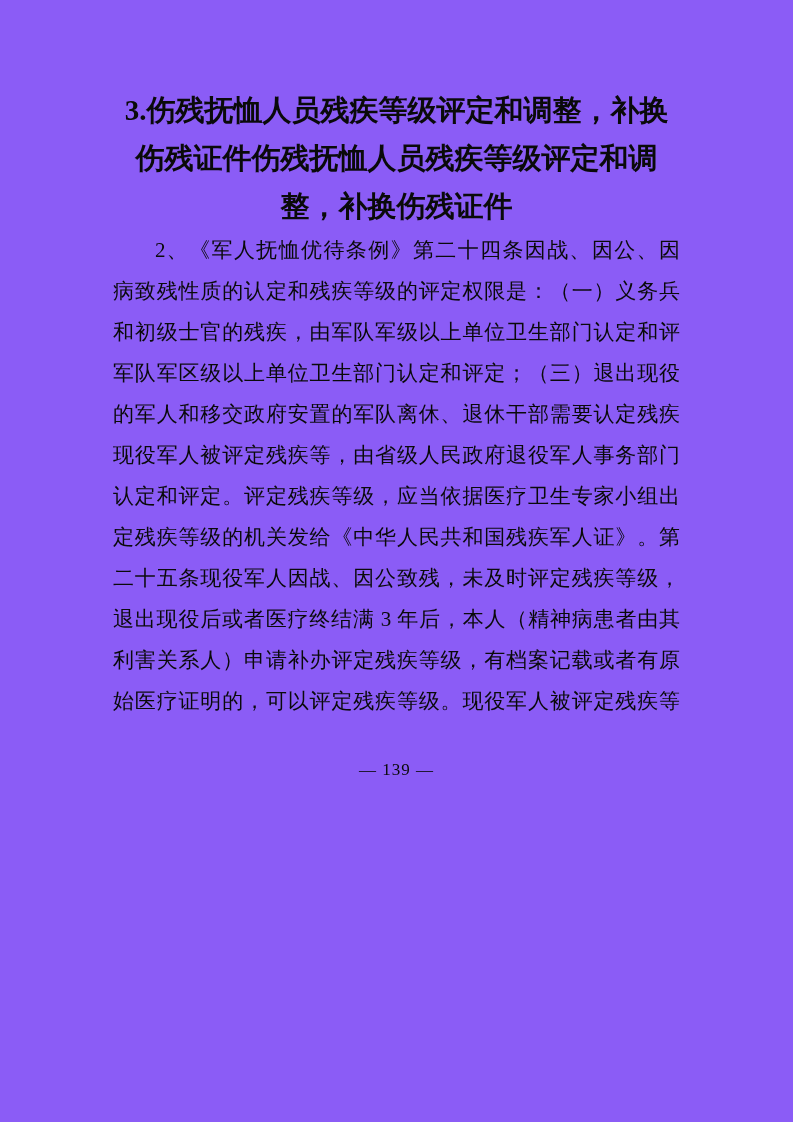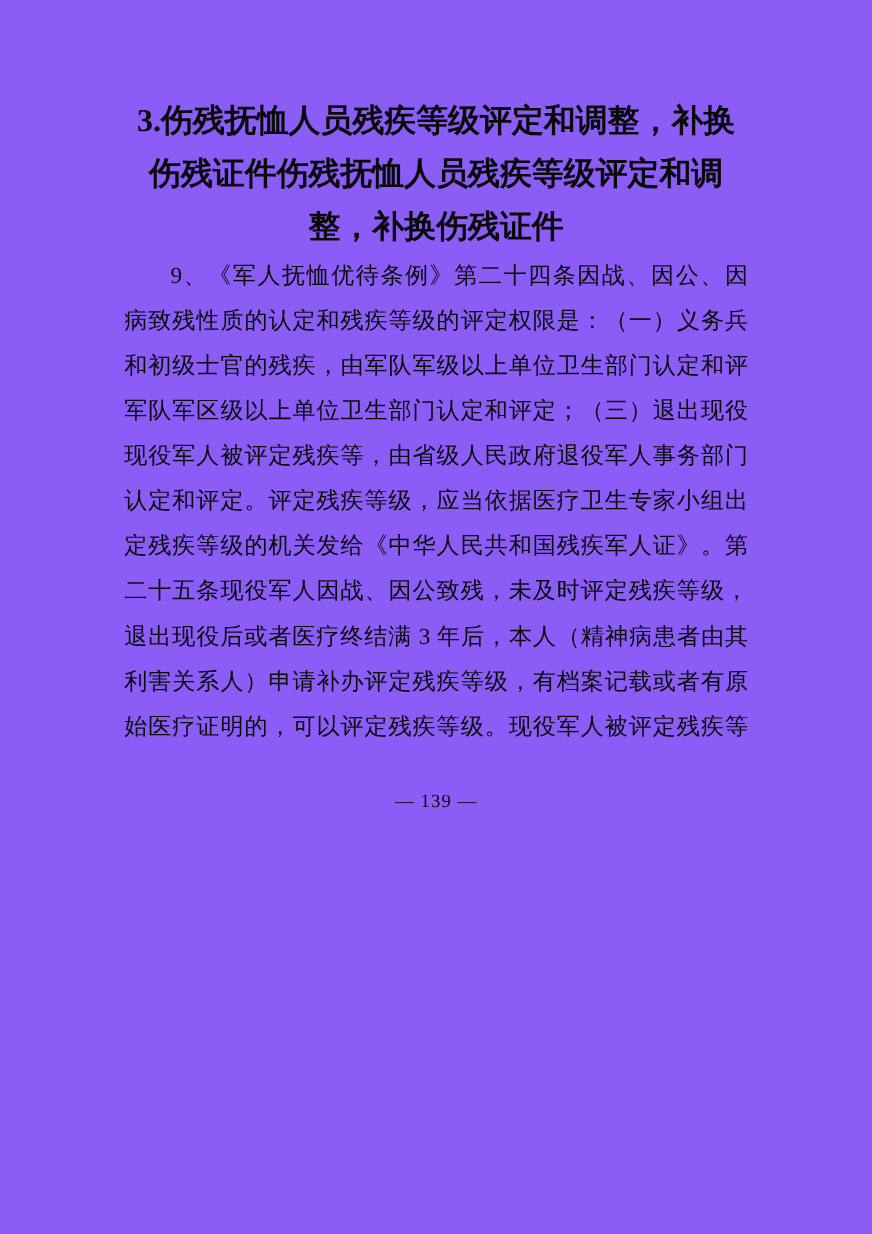--- a/index.html
+++ b/index.html
@@ -61,24 +61,25 @@
 <div class="page">
 
   <h1 class="doc-title">
     <span class="title-line">3.伤残抚恤人员残疾等级评定和调整，补换</span>
     <span class="title-line">伤残证件伤残抚恤人员残疾等级评定和调</span>
     <span class="title-line">整，补换伤残证件</span>
   </h1>
 
 
   <div class="paragraph">
-    <div class="para-line first">9、《军人抚恤优待条例》第二十四条因战、因公、因</div>
+    <div class="para-line first">2、《军人抚恤优待条例》第二十四条因战、因公、因</div>
     <div class="para-line">病致残性质的认定和残疾等级的评定权限是：（一）义务兵</div>
     <div class="para-line">和初级士官的残疾，由军队军级以上单位卫生部门认定和评</div>
     <div class="para-line">军队军区级以上单位卫生部门认定和评定；（三）退出现役</div>
+    <div class="para-line">的军人和移交政府安置的军队离休、退休干部需要认定残疾</div>
     <div class="para-line">现役军人被评定残疾等，由省级人民政府退役军人事务部门</div>
     <div class="para-line">认定和评定。评定残疾等级，应当依据医疗卫生专家小组出</div>
     <div class="para-line">定残疾等级的机关发给《中华人民共和国残疾军人证》。第</div>
     <div class="para-line">二十五条现役军人因战、因公致残，未及时评定残疾等级，</div>
     <div class="para-line">退出现役后或者医疗终结满 3 年后，本人（精神病患者由其</div>
     <div class="para-line">利害关系人）申请补办评定残疾等级，有档案记载或者有原</div>
     <div class="para-line">始医疗证明的，可以评定残疾等级。现役军人被评定残疾等</div>
   </div>
 
   <div class="page-number">— 139 —</div>

